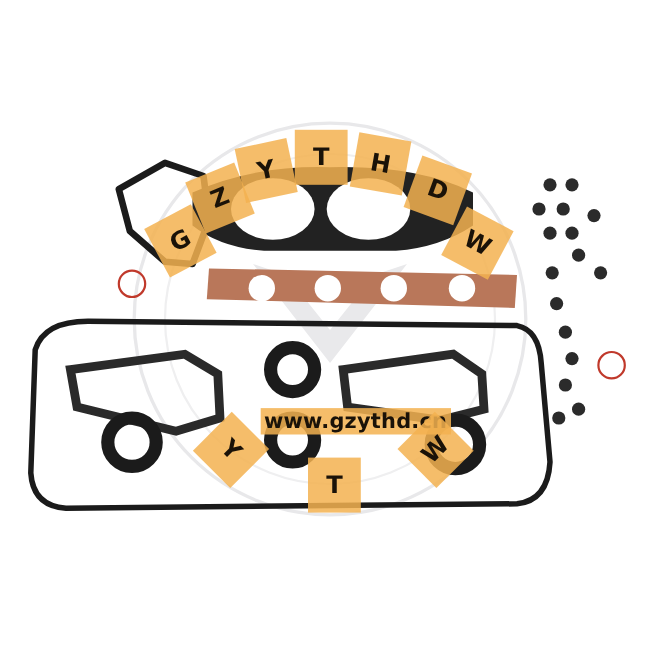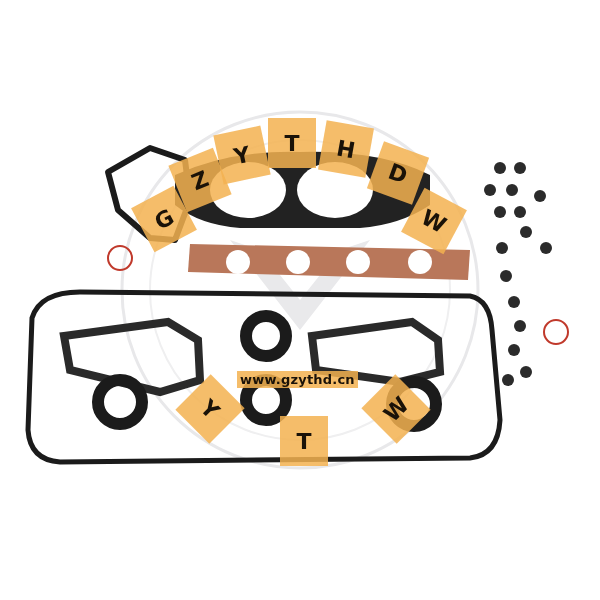--- a/index.html
+++ b/index.html
@@ -1,19 +1,19 @@
 <!DOCTYPE html>
 <html><head>
 <meta charset="utf-8">
 <style>
   html, body { margin: 0; padding: 0; background: #ffffff; }
   body { width: 600px; height: 600px; position: relative; overflow: hidden; font-family: "DejaVu Sans", sans-serif; }
   .stage { position: absolute; left: 0; top: 0; width: 600px; height: 600px; }
   .tile { position: absolute; width: 48px; height: 50px; background: rgba(243,178,80,0.85); display: flex; align-items: center; justify-content: center; font-weight: bold; font-size: 22px; color: #1a1208; }
-  .url { position: absolute; left: 237px; top: 371px; background: rgba(243,178,80,0.85); font-weight: bold; font-size: 13px; color: #1a1208; padding: 1px 3px; letter-spacing: 0.2px; }
+  .url { position: absolute; left: 237px; top: 371px; background: rgba(243,178,80,0.85); font-weight: bold; font-size: 19px; color: #1a1208; padding: 1px 3px; letter-spacing: 0.2px; }
 </style>
 </head>
 <body>
 
 <div class="stage">
   <svg width="600" height="600" viewBox="0 0 600 600">
 
     <circle cx="300" cy="290" r="178" fill="none" stroke="#e8e8ea" stroke-width="3"></circle>
     <circle cx="300" cy="290" r="150" fill="none" stroke="#efeff0" stroke-width="2"></circle>
     <path d="M230 240 L300 330 L370 240 L340 250 L300 300 L260 250 Z" fill="#e9e9eb"></path>

